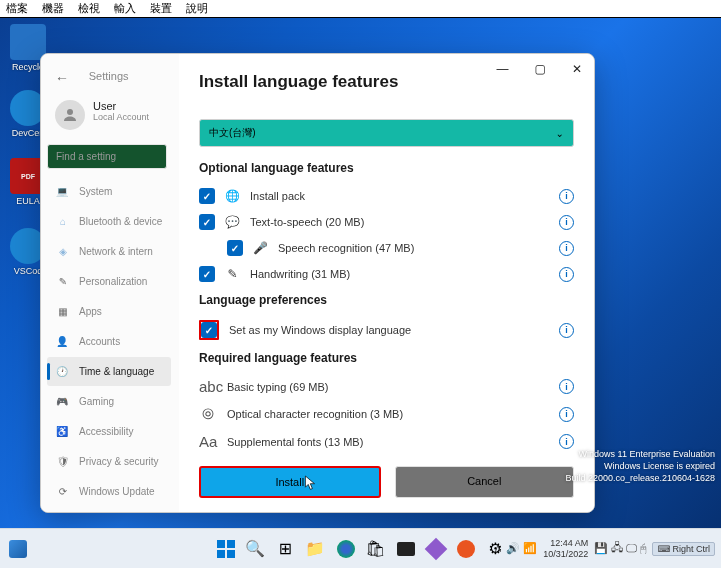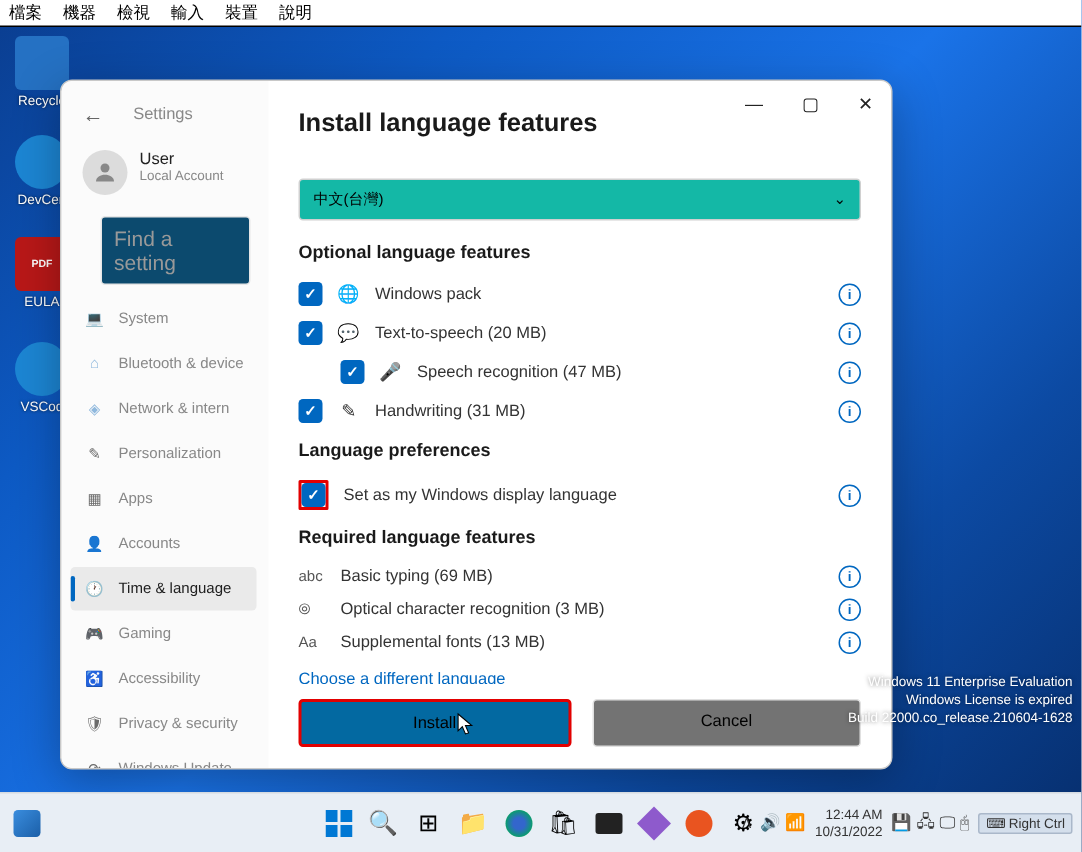--- a/index.html
+++ b/index.html
@@ -12,21 +12,21 @@
 .settings-window{position:absolute;top:35px;left:40px;width:555px;height:460px;background:#fbfbfb;border-radius:8px;box-shadow:0 8px 32px rgba(0,0,0,.3);display:flex;overflow:hidden;border:1px solid #c8c8c8}
 .win-ctrl{position:absolute;top:6px;right:8px;display:flex;gap:18px;font-size:12px;color:#222;z-index:10}
 .win-ctrl span{cursor:pointer;padding:2px 4px}
 .sidebar{width:136px;background:#fbfbfb;padding:8px 6px;display:flex;flex-direction:column;font-size:11px;color:#6b6b6b;border-right:0}
 .back-btn{font-size:14px;color:#666;padding:6px 8px;display:flex;align-items:center;gap:12px}
 .user-block{display:flex;align-items:flex-start;gap:8px;padding:10px 6px 14px 8px}
 .user-avatar{width:30px;height:30px;background:#dcdcdc;border-radius:50%;display:flex;align-items:center;justify-content:center}
 .user-avatar svg{width:18px;height:18px;fill:#888}
 .user-info .name{font-size:11px;color:#222;font-weight:400}
 .user-info .acct{font-size:9px;color:#888}
-.search-box{margin:0 4px 8px 20px;padding:6px 8px;background:#0c4a6e;border:1px solid #e6e6e6;border-radius:3px;font-size:14px;color:#999}
+.search-box{margin:0 4px 8px 0;padding:6px 8px;background:#14532d;border:1px solid #e6e6e6;border-radius:3px;font-size:10px;color:#999}
 .nav{display:flex;flex-direction:column;gap:1px}
 .nav-item{display:flex;align-items:center;gap:9px;padding:7.5px 9px;border-radius:3px;cursor:pointer;font-size:10px;white-space:nowrap;overflow:hidden}
 .nav-item.active{background:#eaeaea;position:relative;color:#202020}
 .nav-item.active::before{content:"";position:absolute;left:0;top:20%;bottom:20%;width:3px;background:#0067c0;border-radius:2px}
 .nav-item .nicon{width:14px;height:14px;flex-shrink:0;display:flex;align-items:center;justify-content:center}
 .main{flex:1;position:relative;padding:18px 18px 0 18px;overflow:hidden}
 .page-back{position:absolute;right:28px;top:150px;color:#888;font-size:11px;max-width:100px}
 .add-lang-btn{position:absolute;right:20px;top:245px;background:#9fc5ef;color:#fff;padding:9px 18px;border-radius:4px;font-size:11px}
 .ellipsis{position:absolute;right:24px;top:302px;color:#888;font-size:14px;letter-spacing:1px}
 .region-sel{position:absolute;right:22px;bottom:35px;color:#888;font-size:10px;padding:6px 22px 6px 10px;border:1px solid #e8e8e8;border-radius:3px}
@@ -37,25 +37,25 @@
 .select{border:1px solid #d0d0d0;border-radius:3px;padding:6px 9px;font-size:10px;display:flex;justify-content:space-between;align-items:center;margin-bottom:14px;background:#14b8a6}
 .section-h{font-size:12px;font-weight:600;color:#1a1a1a;margin:6px 0 8px 0}
 .feat{display:flex;align-items:center;gap:10px;padding:5px 0;font-size:11px;color:#333;position:relative}
 .feat.indent{padding-left:28px}
 .checkbox{width:16px;height:16px;border-radius:3px;flex-shrink:0;display:flex;align-items:center;justify-content:center}
 .checkbox.checked{background:#0067c0}
 .checkbox.checked::after{content:"✓";color:#fff;font-size:10px;font-weight:bold}
 .info-icon{position:absolute;right:0;color:#0067c0;font-size:12px;font-weight:bold;width:15px;height:15px;border:1.5px solid #0067c0;border-radius:50%;display:flex;align-items:center;justify-content:center;font-size:9px}
 .feat .picon{width:15px;display:flex;justify-content:center;font-size:12px}
 .reqfeat{display:flex;align-items:center;gap:10px;padding:5px 0;font-size:11px;color:#333;position:relative}
-.reqfeat .ricon{width:18px;font-size:10px;color:#555}
+.reqfeat .ricon{width:18px;text-align:center;font-size:15px;color:#555}
 .link{color:#0067c0;font-size:11px;margin-top:8px;cursor:pointer}
 .modal-buttons{display:flex;gap:14px;padding:10px 20px 0 20px}
 .btn{flex:1;padding:8px 0;text-align:center;font-size:11px;border-radius:3px;cursor:pointer;position:relative}
-.btn.install{background:#0369a1;border:2.5px solid #e20000}
+.btn.install{background:#0ea5e9;border:2.5px solid #e20000}
 .btn.cancel{background:#737373;border:1px solid #e0e0e0}
 .cursor{position:absolute;width:14px;height:18px;pointer-events:none}
 .highlight{border:2.5px solid #e20000;padding:0;border-radius:1px}
 .watermark{position:absolute;right:6px;bottom:44px;color:#fff;font-size:9px;text-align:right;line-height:1.35;text-shadow:0 0 3px rgba(0,0,0,.5)}
 .taskbar{position:absolute;bottom:0;left:0;right:0;height:40px;background:#e8eef5;display:flex;align-items:center;border-top:1px solid rgba(0,0,0,.08)}
 .tb-center{display:flex;gap:4px;margin:0 auto}
 .tb-icon{width:26px;height:26px;border-radius:3px;display:flex;align-items:center;justify-content:center;cursor:pointer}
 .tb-right{position:absolute;right:6px;display:flex;align-items:center;gap:6px;font-size:9px;color:#333}
 .tb-time{text-align:right;line-height:1.15}
 .tb-tray{display:flex;gap:3px;align-items:center}
@@ -178,21 +178,21 @@
         <h1>Install language features</h1>
         <div class="select">
           <span>中文(台灣)</span>
           <span>⌄</span>
         </div>
 
         <div class="section-h">Optional language features</div>
         <div class="feat">
             <span class="checkbox checked"></span>
             <span class="picon">🌐</span>
-            <span>Windows pack</span>
+            <span>Install pack</span>
             <span class="info-icon">i</span>
           </div>
         <div class="feat">
             <span class="checkbox checked"></span>
             <span class="picon">💬</span>
             <span>Text-to-speech (20 MB)</span>
             <span class="info-icon">i</span>
           </div>
         <div class="feat indent">
             <span class="checkbox checked"></span>

